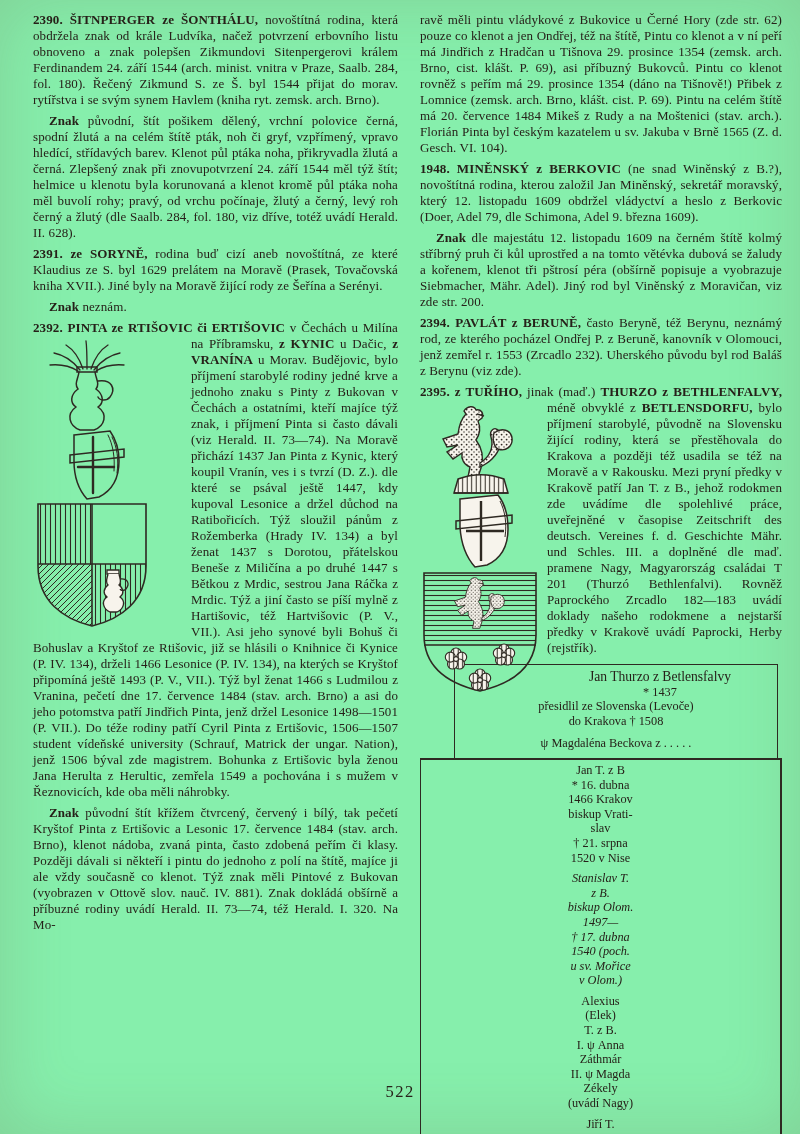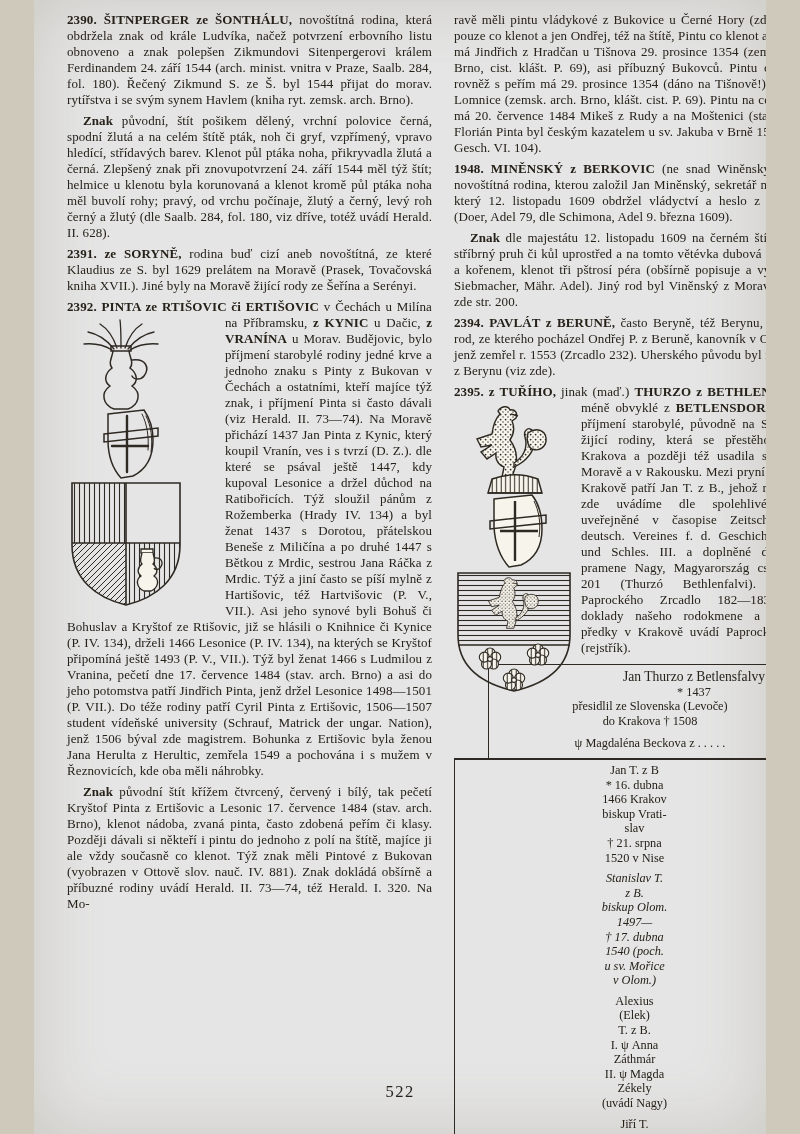--- a/index.html
+++ b/index.html
@@ -1,18 +1,18 @@
 <!DOCTYPE html>
 <html><head>
 <meta charset="utf-8">
 <style>
   html,body{margin:0;padding:0;background:#cfc9bb;}
   .page{
-    position:relative;width:732px;height:1134px;margin:0 auto;
-    background:#e5e5e5;color:#262119;
+    position:relative;width:800px;height:1134px;margin:0 auto;
+    background:#86efac;color:#262119;
     font-family:"Liberation Serif","DejaVu Serif",serif;
     overflow:hidden;
     box-shadow:inset 0 0 70px rgba(110,98,75,.22);
   }
   .col{position:absolute;top:12px;}
   .col.left{left:33px;width:365px;}
   .col.right{left:420px;width:362px;}
   .para{margin:0 0 5px 0;font-size:13px;line-height:16px;text-align:justify;letter-spacing:.1px;}
   .para .b{font-weight:bold;}
   .ind{text-indent:16px;}
@@ -48,20 +48,21 @@
 </head>
 <body>
 
 <div class="page">
 
   <div class="col left">
     <p class="para"><span class="b">2390. ŠITNPERGER ze ŠONTHÁLU,</span><span> novoštítná rodina, která obdržela znak od krále Ludvíka, načež potvrzení erbovního listu obnoveno a znak polepšen Zikmundovi Sitenpergerovi králem Ferdinandem 24. září 1544 (arch. minist. vnitra v Praze, Saalb. 284, fol. 180). Řečený Zikmund S. ze Š. byl 1544 přijat do morav. rytířstva i se svým synem Havlem (kniha ryt. zemsk. arch. Brno).</span></p>
     <p class="para ind"><span class="b">Znak</span><span> původní, štít pošikem dělený, vrchní polovice černá, spodní žlutá a na celém štítě pták, noh či gryf, vzpřímený, vpravo hledící, střídavých barev. Klenot půl ptáka noha, přikryvadla žlutá a černá. Zlepšený znak při znovupotvrzení 24. září 1544 měl týž štít; helmice u klenotu byla korunovaná a klenot kromě půl ptáka noha měl buvolí rohy; pravý, od vrchu počínaje, žlutý a černý, levý roh černý a žlutý (dle Saalb. 284, fol. 180, viz dříve, totéž uvádí Herald. II. 628).</span></p>
 
     <p class="para"><span class="b">2391. ze SORYNĚ,</span><span> rodina buď cizí aneb novoštítná, ze které Klaudius ze S. byl 1629 prelátem na Moravě (Prasek, Tovačovská kniha XVII.).  Jiné byly na Moravě žijící rody ze Šeřína a Serényi.</span></p>
+    <p class="para ind"><span class="b">Znak</span><span> neznám.</span></p>
 
     <div class="para">
       <span><span class="b">2392. PINTA ze RTIŠOVIC či ERTIŠOVIC</span><span> v Čechách</span></span><span class="floatbox fb1">
           <svg width="118" height="288" viewBox="0 0 118 288">
         <defs>
           <pattern id="a1v" width="5" height="5" patternUnits="userSpaceOnUse">
                 <path d="M2.5,0V5" stroke="#2e2922" stroke-width="1.1"></path>
               </pattern>
           <pattern id="a1d" width="6" height="6" patternUnits="userSpaceOnUse">
                 <path d="M-1,7L7,-1" stroke="#2e2922" stroke-width="1"></path>

